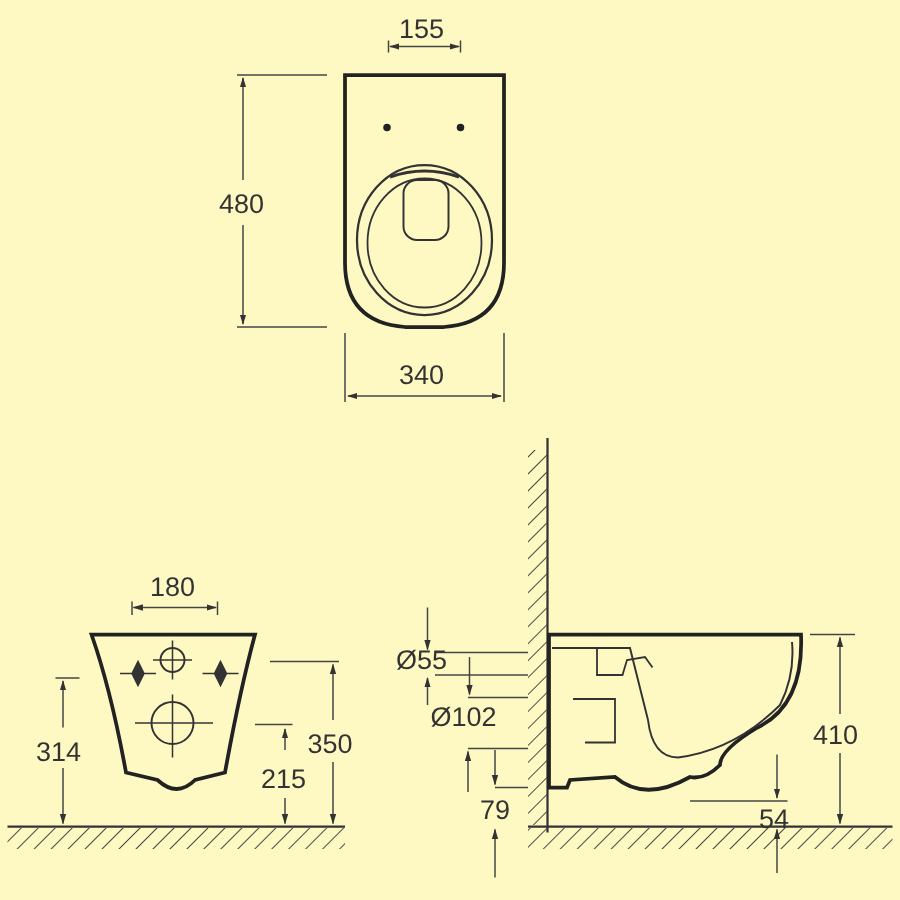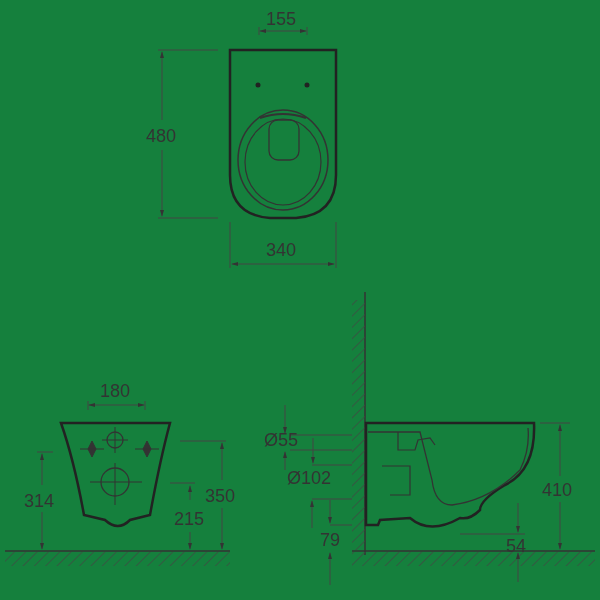--- a/index.html
+++ b/index.html
@@ -1,16 +1,16 @@
 <!DOCTYPE html>
 <html><head>
 <meta charset="utf-8">
 <style>
   html,body{margin:0;padding:0;background:#ffffff;}
-  #stage{position:relative;width:600px;height:600px;overflow:hidden;background:#15803d;}
+  #stage{position:relative;width:600px;height:600px;overflow:hidden;background:#fef9c3;}
   svg{position:absolute;left:0;top:0;}
   .dim{font-family:"Liberation Sans",sans-serif;font-size:18px;fill:#333;}
 </style>
 </head>
 <body>
 
 <div id="stage">
 <svg width="600" height="600" viewBox="0 0 600 600" xmlns="http://www.w3.org/2000/svg">
   <defs>
     <pattern id="hatch" width="8" height="8" patternUnits="userSpaceOnUse" patternTransform="rotate(45)">

